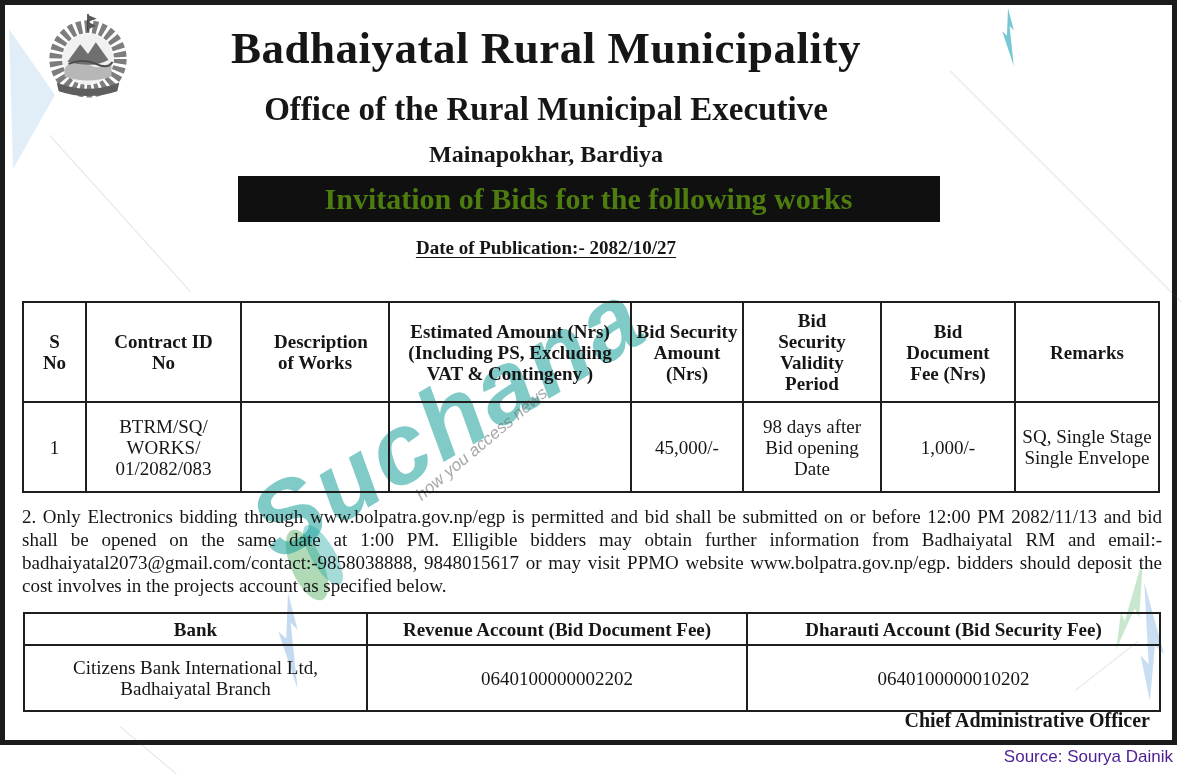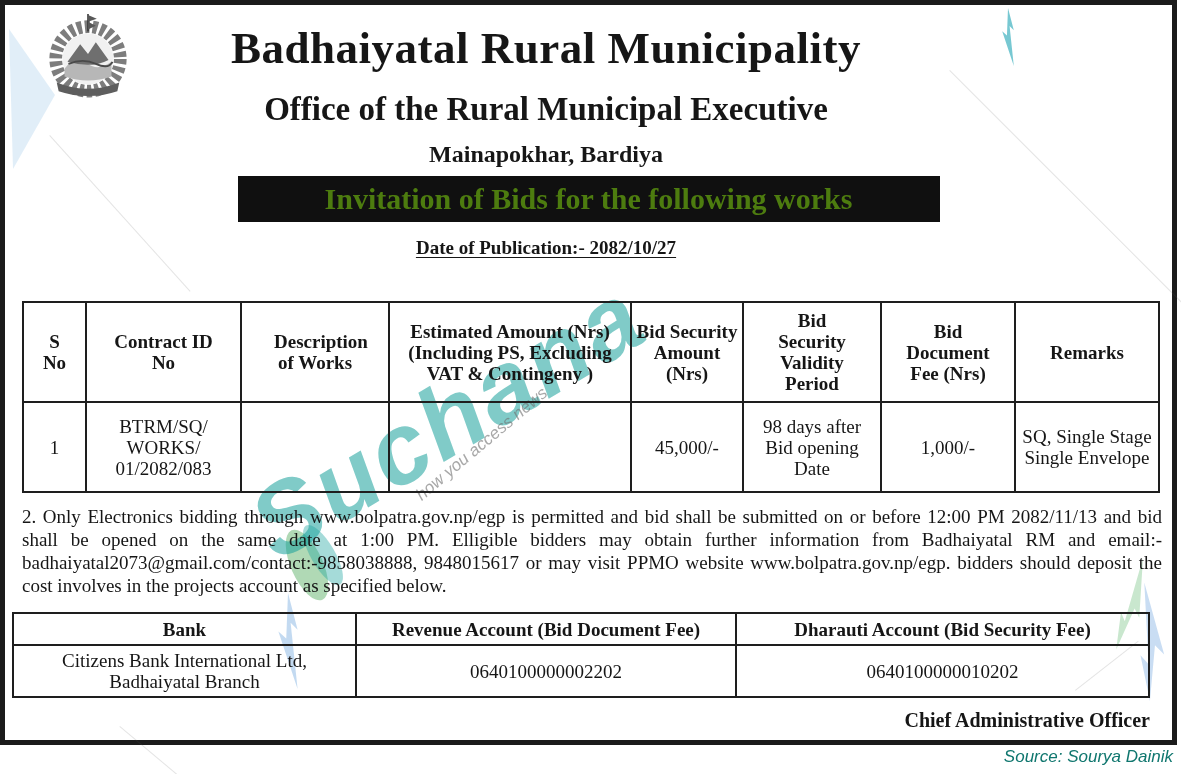--- a/index.html
+++ b/index.html
@@ -23,37 +23,37 @@
   .subtitle{top:86px;font-size:33px;font-weight:bold;}
   .address{top:136px;font-size:24px;font-weight:bold;}
   .banner{top:171px;left:50%;transform:translateX(-50%);width:702px;height:46px;background:#101010;
           color:#4d7c0f;font-size:30px;font-weight:bold;text-align:center;line-height:46px;}
   .pubdate{top:232px;font-size:19px;font-weight:bold;text-decoration:underline;text-underline-offset:3px;}
   .para{left:17px;width:1140px;font-size:19px;line-height:23px;text-align:justify;}
   .para1{top:264px;}
   .para2{top:500px;}
   table{border-collapse:collapse;table-layout:fixed;position:absolute;z-index:1;background:transparent;}
   .t1{left:17px;top:296px;width:1136px;}
-  .t2{left:7px;top:607px;width:1136px;}
+  .t2{left:18px;top:607px;width:1136px;}
   th,td{border:2px solid #1e1e1e;text-align:center;vertical-align:middle;
         font-size:19px;line-height:21px;padding:2px 4px;overflow:hidden;}
   th{font-weight:bold;}
   .t1 .hrow{height:100px;}
   .t1 .drow{height:90px;}
   .t2 .hrow{height:32px;}
-  .t2 .drow{height:52px;}
+  .t2 .drow{height:66px;}
   .pad-sno{padding:2px 14px;}
   .pad-cid{padding:2px 16px;}
   .pad-desc{padding:2px 32px;}
   .pad-bsvp{padding:2px 18px;}
   .pad-bdf{padding:2px 20px;margin-left:12px;}
   .cao{top:704px;right:22px;left:auto;font-size:20px;font-weight:bold;}
   .source{position:absolute;top:747px;right:8px;z-index:2;
-          font-family:"Liberation Sans","DejaVu Sans",sans-serif;font-style:italic;
-          font-size:17px;color:#0f766e;}
+          font-family:"Liberation Sans","DejaVu Sans",sans-serif;
+          font-size:17px;color:#4c1d95;}
   .logo{left:33px;top:7px;width:100px;height:88px;}
 </style>
 </head>
 <body>
 
 <div class="canvas">
   <div class="notice">
 
     <div class="wm hairline" style="left:945px;top:65px;width:330px;transform:rotate(45deg);"></div>
     <div class="wm hairline" style="left:45px;top:130px;width:210px;transform:rotate(48deg);"></div>

